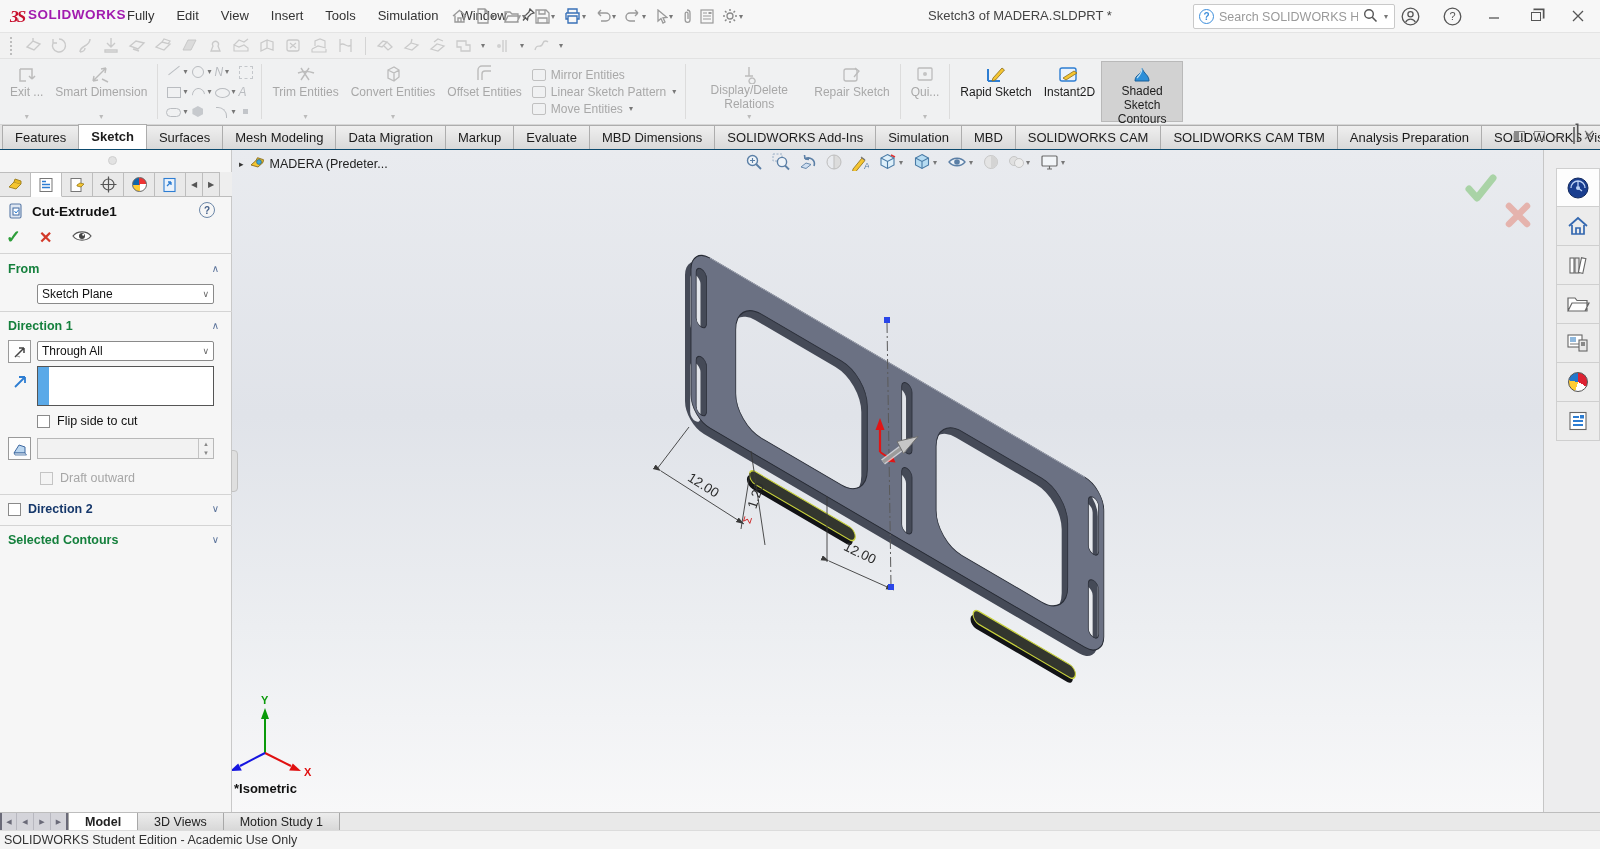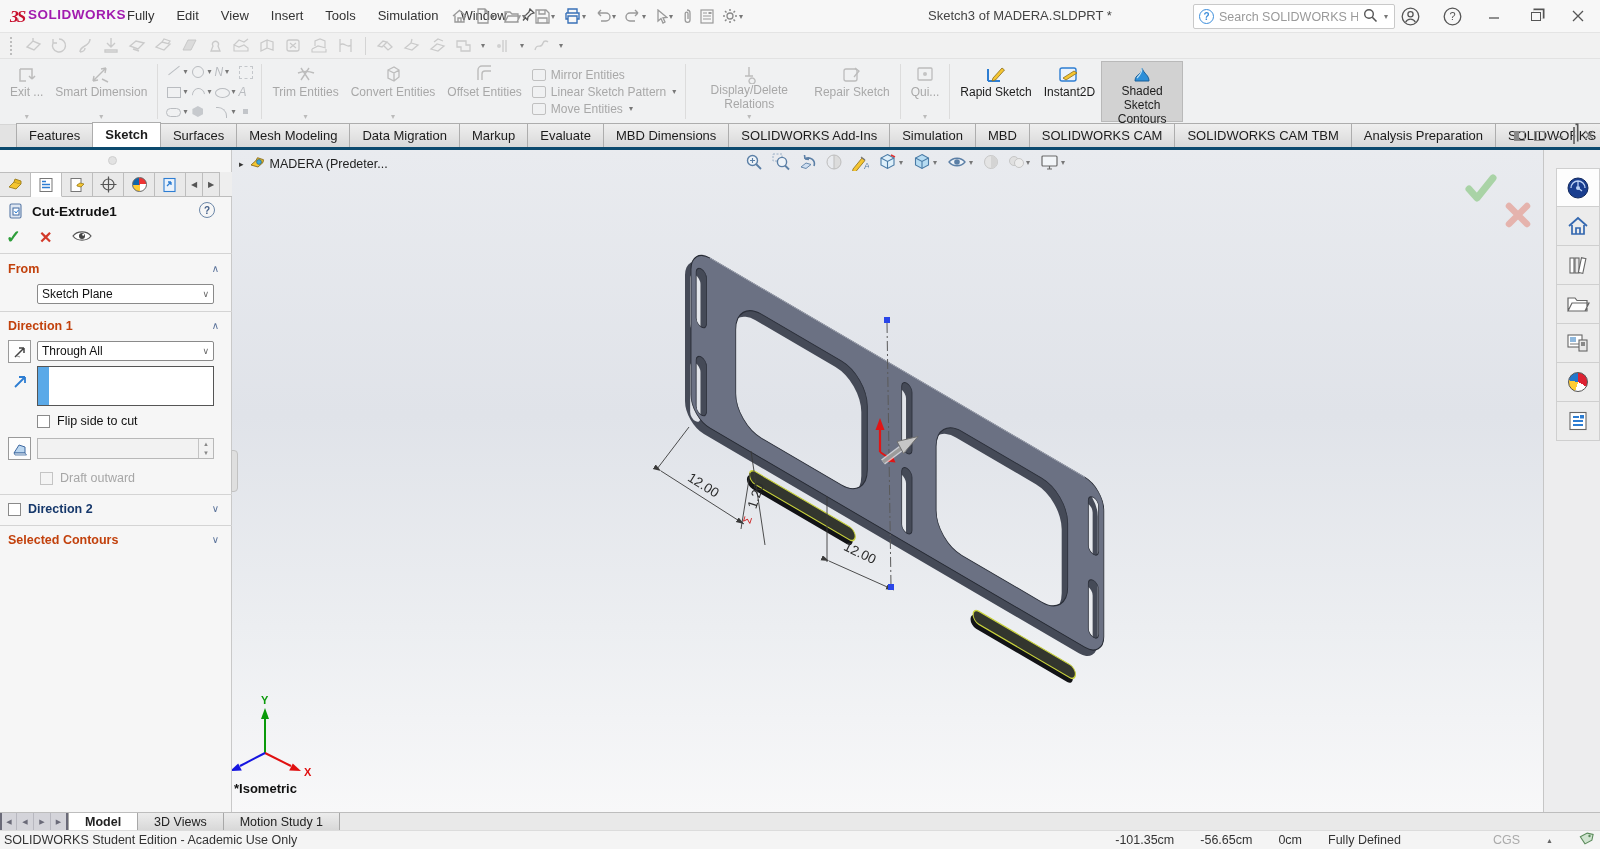--- a/index.html
+++ b/index.html
@@ -55,21 +55,21 @@
   .gi-slot::before { content:""; position:absolute; left:0px; top:4px; width:13px; height:7px; border:1.4px solid #b9bcc0; border-radius:5px; }
   .gi-poly::before { content:""; position:absolute; left:2px; top:2px; width:11px; height:11px; background:#c6c9cd; clip-path:polygon(50% 0,100% 27%,100% 73%,50% 100%,0 73%,0 27%); }
   .gi-fillet::before { content:""; position:absolute; left:2px; top:3px; width:10px; height:10px; border-top:1.4px solid #b9bcc0; border-right:1.4px solid #b9bcc0; border-top-right-radius:9px; }
   .gi-point::before { content:""; position:absolute; left:5px; top:5px; width:5px; height:5px; background:#c2c5c9; }
   .gchar { font-size:12px; color:#b9bcc0; font-style:italic; }
   .minirows { display:flex; flex-direction:column; justify-content:center; gap:3px; padding:0 4px; color:#a8a8a8; font-size:12px; }
   .minirow { display:flex; align-items:center; gap:5px; white-space:nowrap; }
   .mini-i { width:14px; height:12px; border:1.2px solid #c0c0c0; border-radius:2px; }
 
   
-  .cmdtabs { position:relative; height:25px; background:#e3e3e3; border-bottom:3px solid #0c4a6e; display:flex; align-items:flex-end; padding-left:16px; }
+  .cmdtabs { position:relative; height:25px; background:#e3e3e3; border-bottom:1px solid #0c4a6e; display:flex; align-items:flex-end; padding-left:2px; }
   .ctab { height:24px; line-height:23px; padding:0 12px; background:linear-gradient(#efefef,#d9d9d9); border:1px solid #adadad; border-bottom:none; margin-right:-1px; color:#1c1c1c; white-space:nowrap; }
   .ctab.active { background:#fff; font-weight:700; position:relative; z-index:2; height:25px; }
   .ct-right { position:absolute; right:6px; top:3px; display:flex; align-items:center; gap:9px; color:#6e6e6e; }
   .mini-sq { width:11px; height:10px; border:1.2px solid #8a8a8a; position:relative; }
   .mini-sq.fillL::before { content:""; position:absolute; left:0; top:0; width:4px; height:100%; background:#8a8a8a; }
 
   
   .main { position:relative; height:662px; display:flex; }
 
   
@@ -78,21 +78,21 @@
   .lp-tabs { position:absolute; left:0; top:22px; width:232px; height:25px; display:flex; border-bottom:1px solid #bdbdbd; background:#eee; }
   .lp-tab { width:31px; height:25px; border:1px solid #bdbdbd; border-left:none; display:flex; align-items:center; justify-content:center; background:#e9e9e9; }
   .lp-tab.active { background:#fff; border-bottom-color:#fff; }
   .lp-arrow { width:17px; height:25px; display:flex; align-items:center; justify-content:center; font-size:8px; color:#555; border:1px solid #bdbdbd; border-left:none; background:#e9e9e9; }
   .pm-header { position:absolute; left:8px; top:52px; display:flex; align-items:center; gap:7px; font-weight:700; font-size:13.5px; color:#111; }
   .pm-help { position:absolute; right:16px; top:52px; width:16px; height:16px; border-radius:50%; border:1.3px solid #6c87a8; color:#46618a; font:700 10px "Liberation Sans",sans-serif; display:flex; align-items:center; justify-content:center; }
   .pm-actions { position:absolute; left:6px; top:76px; display:flex; align-items:center; gap:18px; }
   .pm-ok { color:#2e9e3a; font-size:18px; font-weight:700; }
   .pm-cancel { color:#d33a2a; font-size:16px; font-weight:700; }
   .pm-div { position:absolute; left:0; width:232px; height:1px; background:#d4d4d4; }
-  .sec-head { position:absolute; left:8px; font-weight:700; color:#c2410c; font-size:12.5px; }
+  .sec-head { position:absolute; left:8px; font-weight:700; color:#15803d; font-size:12.5px; }
   .sec-chev { position:absolute; right:12px; color:#5a729a; font-size:10px; }
   .combo { position:absolute; left:37px; width:177px; height:20px; background:#fff; border:1px solid #8a8a8a; border-radius:2px; display:flex; align-items:center; padding:0 4px; font-size:12px; color:#111; }
   .combo .cv { flex:1; }
   .combo .chev { color:#666; font-size:9px; }
   .sqbtn { position:absolute; left:8px; width:23px; height:23px; background:#fdfdfd; border:1px solid #9a9a9a; display:flex; align-items:center; justify-content:center; }
   .selbox { position:absolute; left:37px; width:177px; height:40px; border:1px solid #555; background:#fff; display:flex; }
   .selbox .bluebar { width:11px; background:#5aa9e8; }
   .chkrow { position:absolute; display:flex; align-items:center; gap:7px; font-size:12.5px; color:#111; }
   .chk { width:13px; height:13px; background:#fff; border:1px solid #8a8a8a; }
   .chkrow.disabled { color:#a6a6a6; }
@@ -921,28 +921,15 @@
       <span>▶</span>
       <span style="border-right:2px solid #6a6a78">▶</span>
     </span>
     <span class="btab active">Model</span>
     <span class="btab">3D Views</span>
     <span class="btab">Motion Study 1</span>
   </div>
 
   <div class="statusbar">
     <span class="sb-left">SOLIDWORKS Student Edition - Academic Use Only</span>
-    <span class="sb-right">
-      <span>-101.35cm</span>
-      <span>-56.65cm</span>
-      <span>0cm</span>
-      <span>Fully Defined</span>
-      <span style="width:40px"></span>
-      <span class="sb-units">CGS</span>
-      <span class="sb-caret">▲</span>
-      <span><svg width="15" height="14" viewBox="0 0 15 14">
-            <path d="M1,6 L7,1 H13 V7 L7,12 Z" fill="#cfe3cf" stroke="#5a8a5a" stroke-width="1.1" transform="rotate(12 7 7)"></path>
-            <circle cx="10.5" cy="4" r="1.2" fill="#5a8a5a"></circle>
-          </svg></span>
-    </span>
   </div>
 
 </div>
 
 </body></html>

